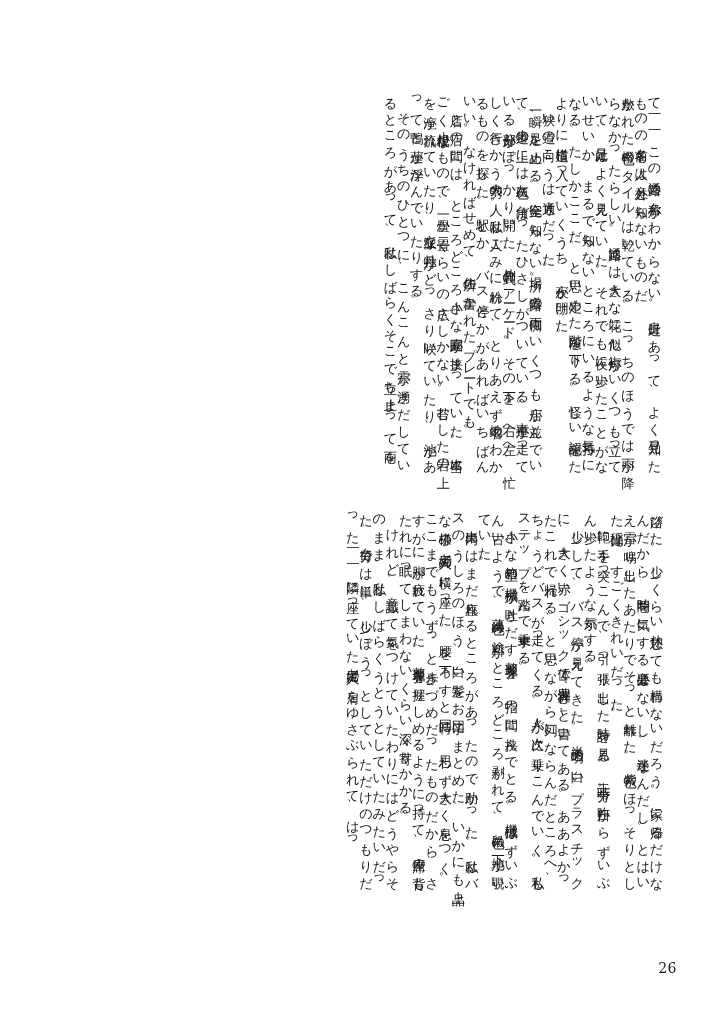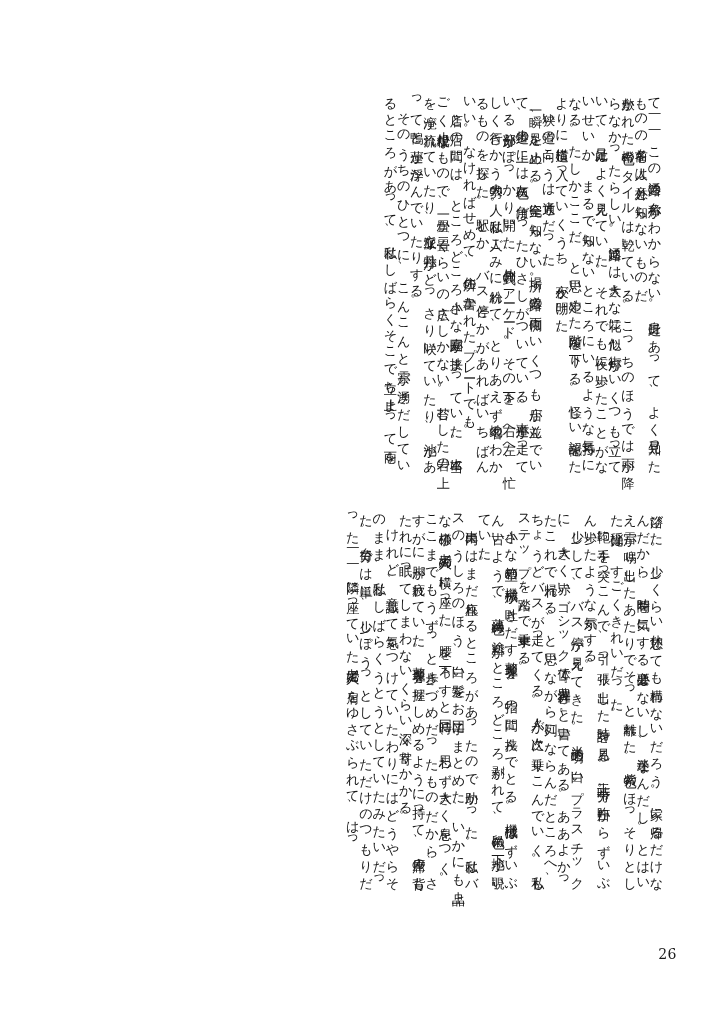--- a/index.html
+++ b/index.html
@@ -61,21 +61,21 @@
     text-indent: 0;
   }
   .vtext-block p.indent {
     text-indent: 14.8px;
   }
 
   
   .folio {
     position: absolute;
     right: 44px;
-    bottom: 62px;
+    bottom: 48px;
     font-family: "DejaVu Serif", "Liberation Serif", serif;
     font-size: 14px;
     letter-spacing: 0.5px;
     color: #1a1a1a;
   }
 </style>
 </head>
 <body>
 
 <div class="page">

